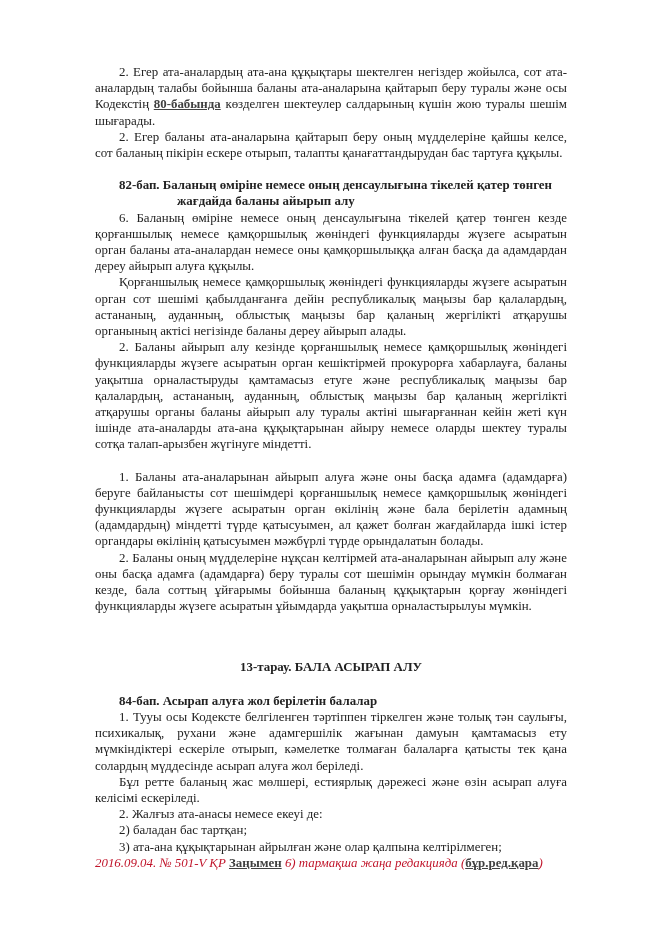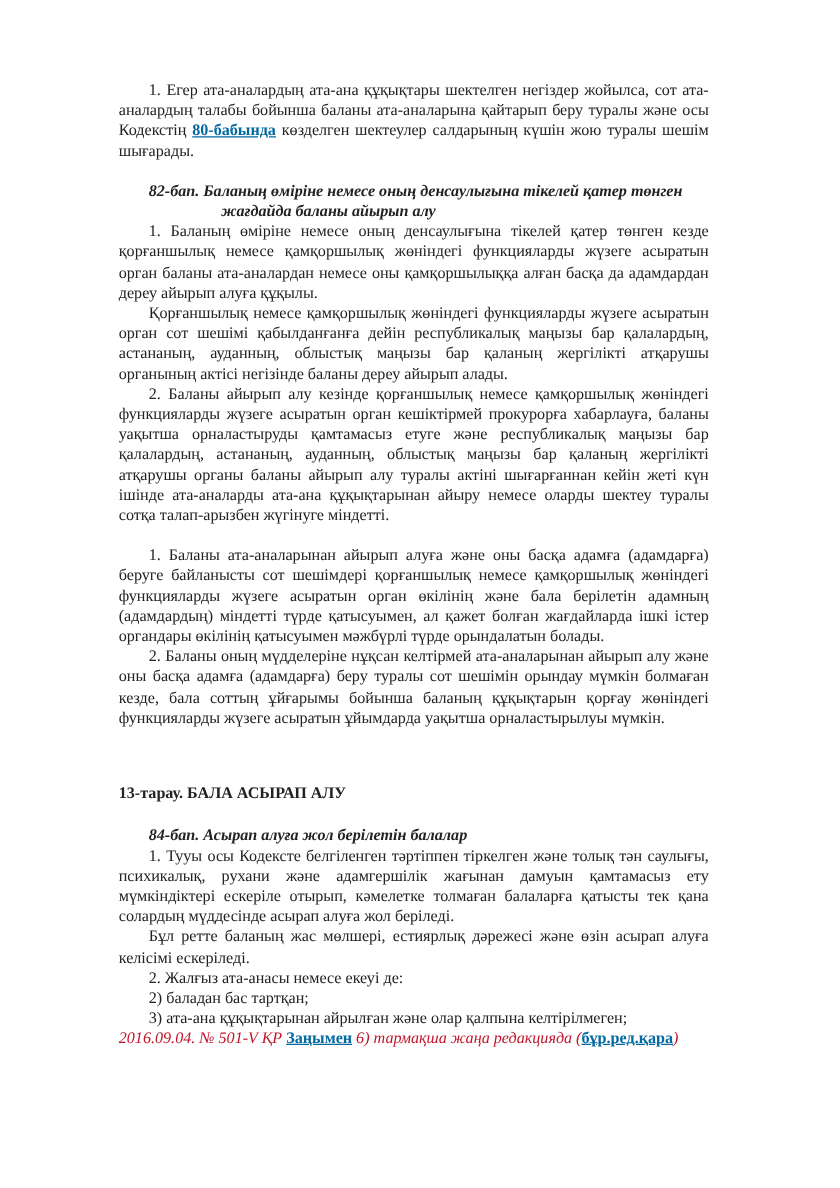--- a/index.html
+++ b/index.html
@@ -1,36 +1,37 @@
 <!DOCTYPE html>
 <html><head>
 <meta charset="utf-8">
 <style>
   html, body { margin:0; padding:0; background:#ffffff; }
   body { width:672px; height:950px; overflow:hidden; position:relative; }
   .page { position:absolute; left:95px; top:64px; width:472px;
           font-family:"Liberation Serif", serif; font-size:12.9px; line-height:16.2px; color:#222; }
   p { margin:0; text-align:justify; }
   .ind { text-indent:24px; }
-  .art { font-weight:bold; margin-top:16px; padding-left:24px; text-indent:0;font-style:italic; }
+  .art { font-weight:bold; margin-top:16px; padding-left:24px; text-indent:0; }
   .art .hang { display:block; padding-left:58px; text-align:center; }
   .art.justify { text-align:justify; text-align-last:left; }
-  .chapter { font-weight:bold; text-align:left; margin-top:44px; margin-bottom:18px; }
-  a.lnk { color:#0369a1; font-weight:bold; text-decoration:underline; }
+  .chapter { font-weight:bold; text-align:center; margin-top:44px; margin-bottom:18px; }
+  a.lnk { color:#404040; font-weight:bold; text-decoration:underline; }
   .red { color:#c0142a; font-style:italic; }
 </style>
 </head>
 <body>
 
 <div class="page">
 
-  <p class="ind"><span>1. Егер ата-аналардың ата-ана құқықтары шектелген негіздер жойылса, сот ата-аналардың талабы бойынша баланы ата-аналарына қайтарып беру туралы және осы Кодекстің </span><a class="lnk" href="#">80-бабында</a><span> көзделген шектеулер салдарының күшін жою туралы шешім шығарады.</span></p>
+  <p class="ind"><span>2. Егер ата-аналардың ата-ана құқықтары шектелген негіздер жойылса, сот ата-аналардың талабы бойынша баланы ата-аналарына қайтарып беру туралы және осы Кодекстің </span><a class="lnk" href="#">80-бабында</a><span> көзделген шектеулер салдарының күшін жою туралы шешім шығарады.</span></p>
+  <p class="ind">2. Егер баланы ата-аналарына қайтарып беру оның мүдделеріне қайшы келсе, сот баланың пікірін ескере отырып, талапты қанағаттандырудан бас тартуға құқылы.</p>
 
   <p class="art justify"><span>82-бап. Баланың өміріне немесе оның денсаулығына тікелей қатер төнген</span><span class="hang">жағдайда баланы айырып алу</span></p>
-  <p class="ind">1. Баланың өміріне немесе оның денсаулығына тікелей қатер төнген кезде қорғаншылық немесе қамқоршылық жөніндегі функцияларды жүзеге асыратын орган баланы ата-аналардан немесе оны қамқоршылыққа алған басқа да адамдардан дереу айырып алуға құқылы.</p>
+  <p class="ind">6. Баланың өміріне немесе оның денсаулығына тікелей қатер төнген кезде қорғаншылық немесе қамқоршылық жөніндегі функцияларды жүзеге асыратын орган баланы ата-аналардан немесе оны қамқоршылыққа алған басқа да адамдардан дереу айырып алуға құқылы.</p>
   <p class="ind">Қорғаншылық немесе қамқоршылық жөніндегі функцияларды жүзеге асыратын орган сот шешімі қабылданғанға дейін республикалық маңызы бар қалалардың, астананың, ауданның, облыстық маңызы бар қаланың жергілікті атқарушы органының актісі негізінде баланы дереу айырып алады.</p>
   <p class="ind">2. Баланы айырып алу кезінде қорғаншылық немесе қамқоршылық жөніндегі функцияларды жүзеге асыратын орган кешіктірмей прокурорға хабарлауға, баланы уақытша орналастыруды қамтамасыз етуге және республикалық маңызы бар қалалардың, астананың, ауданның, облыстық маңызы бар қаланың жергілікті атқарушы органы баланы айырып алу туралы актіні шығарғаннан кейін жеті күн ішінде ата-аналарды ата-ана құқықтарынан айыру немесе оларды шектеу туралы сотқа талап-арызбен жүгінуге міндетті.</p>
 
   <p class="art justify"></p>
   <p class="ind">1. Баланы ата-аналарынан айырып алуға және оны басқа адамға (адамдарға) беруге байланысты сот шешімдері қорғаншылық немесе қамқоршылық жөніндегі функцияларды жүзеге асыратын орган өкілінің және бала берілетін адамның (адамдардың) міндетті түрде қатысуымен, ал қажет болған жағдайларда ішкі істер органдары өкілінің қатысуымен мәжбүрлі түрде орындалатын болады.</p>
   <p class="ind">2. Баланы оның мүдделеріне нұқсан келтірмей ата-аналарынан айырып алу және оны басқа адамға (адамдарға) беру туралы сот шешімін орындау мүмкін болмаған кезде, бала соттың ұйғарымы бойынша баланың құқықтарын қорғау жөніндегі функцияларды жүзеге асыратын ұйымдарда уақытша орналастырылуы мүмкін.</p>
 
   <p class="chapter">13-тарау. БАЛА АСЫРАП АЛУ</p>
 
   <p class="art" style="margin-top:0">84-бап. Асырап алуға жол берілетін балалар</p>

